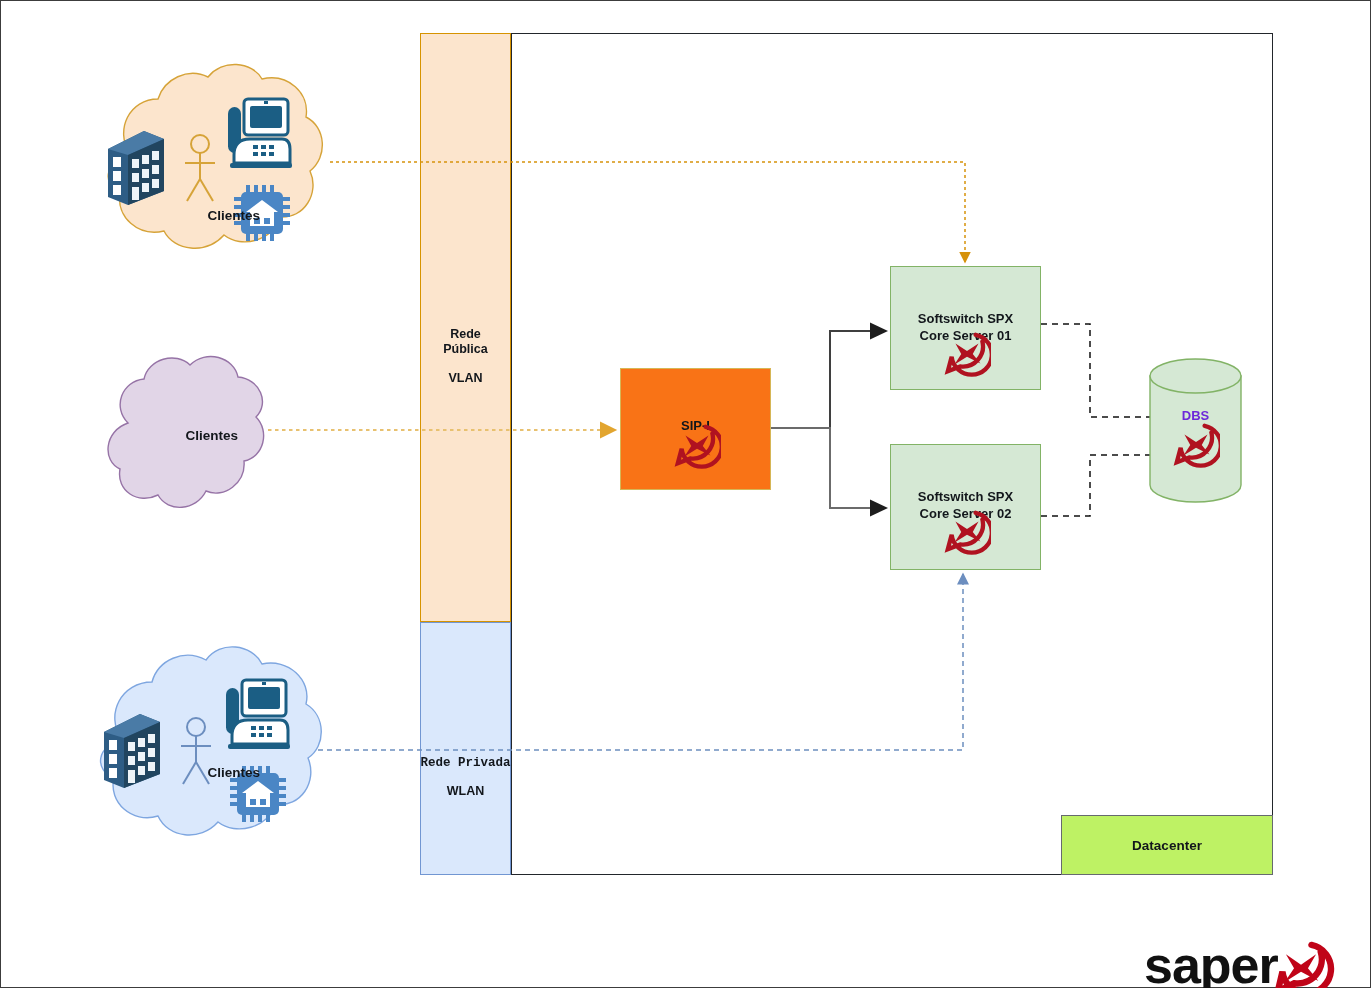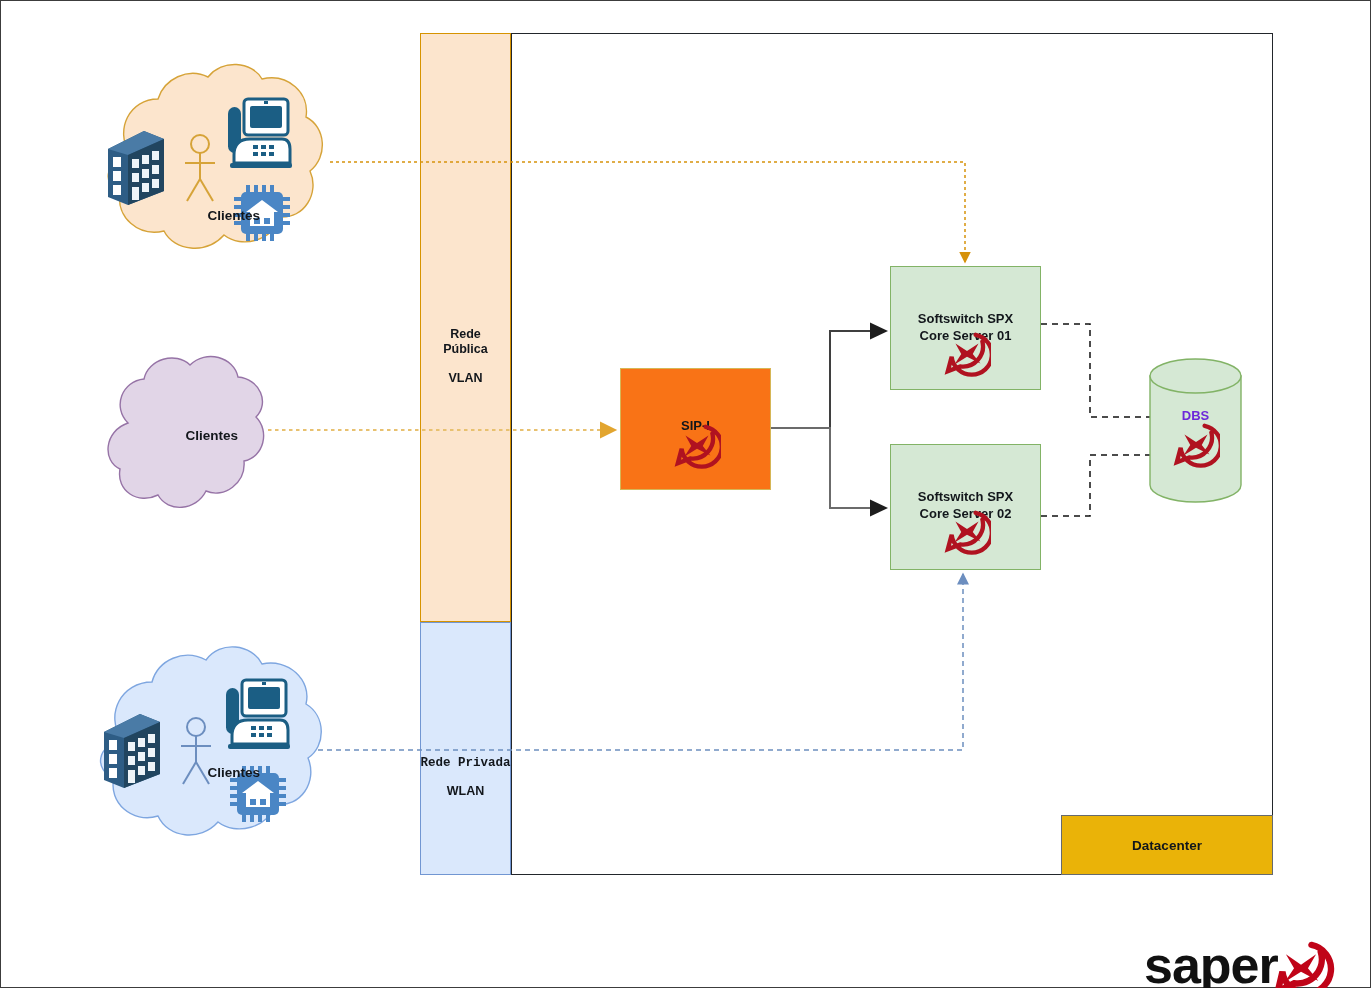--- a/index.html
+++ b/index.html
@@ -40,21 +40,21 @@
     font-size:12.5px;font-weight:bold;color:#12161b;line-height:15px;margin-top:28px;
   }
 
   
   .dc-frame{
     position:absolute;left:511px;top:33px;width:762px;height:842px;
     border:1.6px solid #22262b;box-sizing:border-box;background:transparent;
   }
   .dc-tab{
     position:absolute;left:1061px;top:815px;width:212px;height:60px;
-    background:#eab308;border:1.4px solid #666a6e;box-sizing:border-box;
+    background:#bef264;border:1.4px solid #666a6e;box-sizing:border-box;
     display:flex;align-items:center;justify-content:center;
     font-size:13.5px;font-weight:bold;color:#12161b;
   }
 
   
   .node{
     position:absolute;box-sizing:border-box;
     display:flex;flex-direction:column;align-items:center;
   }
   .node-title{

